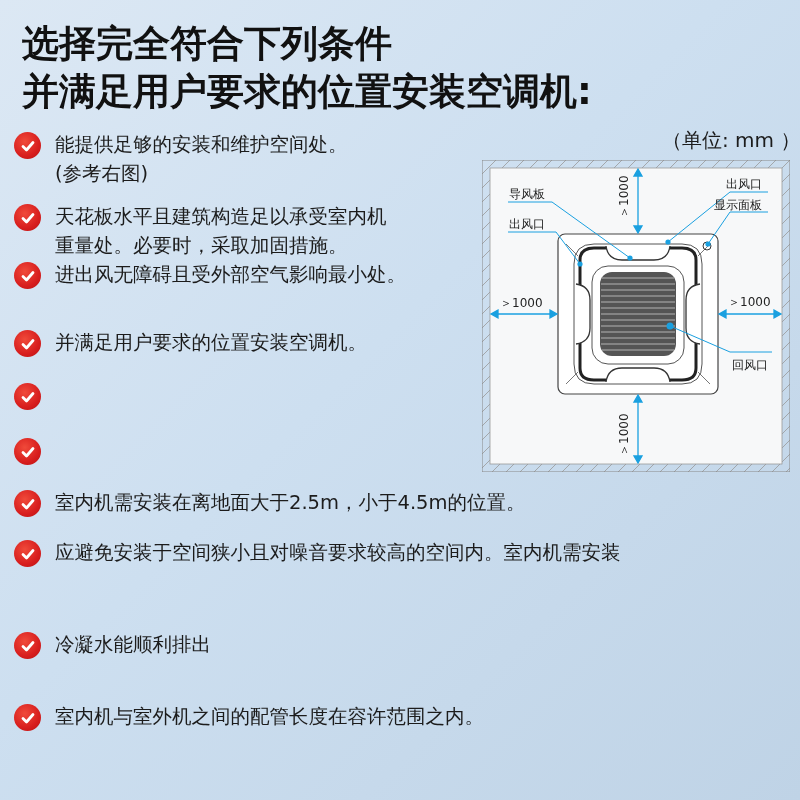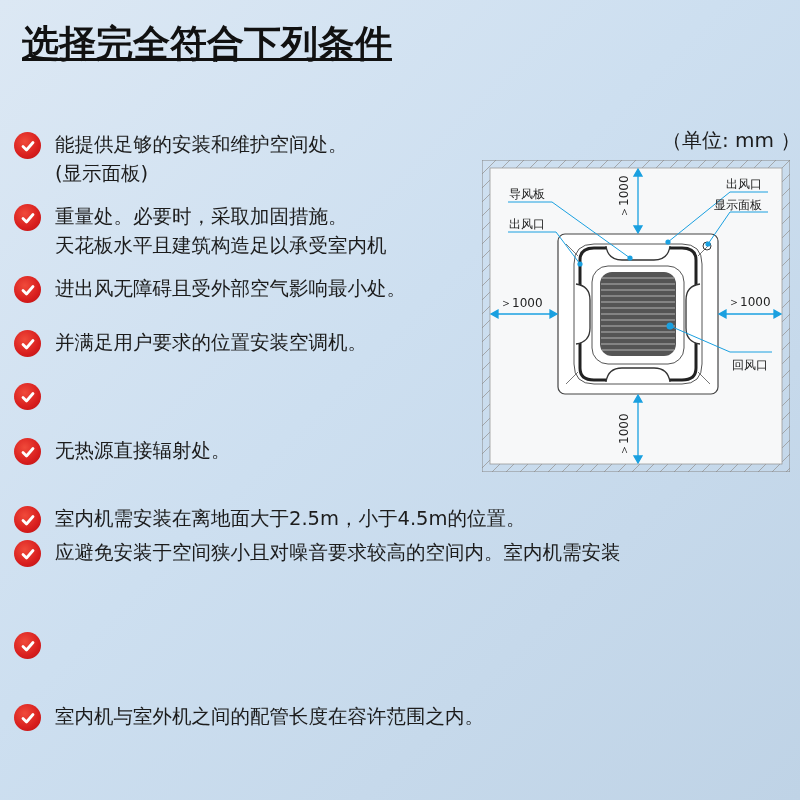--- a/index.html
+++ b/index.html
@@ -7,21 +7,21 @@
     width:800px; height:800px; overflow:hidden; position:relative;
     background: linear-gradient(135deg, #dce8f4 0%, #cddff0 45%, #bfd3e6 100%);
     font-family: "DejaVu Sans", "Liberation Sans", sans-serif;
     color:#1a1a1a;
   }
   .title {
     position:absolute; left:22px; top:20px;
     font-size:37px; font-weight:bold; line-height:48px; letter-spacing:0px;
     color:#111;
   }
-  .title div { white-space:nowrap;text-decoration:underline; }
+  .title div { white-space:nowrap; }
   .item {
     position:absolute; left:14px; display:flex; align-items:flex-start;
   }
   .check {
     width:27px; height:27px; border-radius:50%;
     background: radial-gradient(circle at 40% 35%, #f04a3a 0%, #d81e1e 60%, #b81010 100%);
     flex:0 0 auto; display:flex; align-items:center; justify-content:center;
     margin-top:2px;
   }
   .check svg { width:16px; height:16px; }
@@ -35,47 +35,48 @@
     white-space:nowrap;
   }
   .diagram { position:absolute; left:482px; top:160px; width:308px; height:312px; }
   .lbl { font-size:12px; fill:#222; }
 </style>
 </head>
 <body>
 
 <div class="title">
   <div>选择完全符合下列条件</div>
+  <div>并满足用户要求的位置安装空调机:</div>
 </div>
 
 <div class="item" style="top:130px">
   <span class="check">
       <svg viewBox="0 0 16 16">
         <path d="M3 8.5 L6.5 12 L13 4.5" stroke="#fff" stroke-width="2.8" fill="none" stroke-linecap="round" stroke-linejoin="round"></path>
       </svg>
     </span>
   <div class="item-text">
     <div>能提供足够的安装和维护空间处。</div>
-    <div>(显示面板)</div>
+    <div>(参考右图)</div>
   </div>
 </div>
 
 <div class="item" style="top:202px">
   <span class="check">
       <svg viewBox="0 0 16 16">
         <path d="M3 8.5 L6.5 12 L13 4.5" stroke="#fff" stroke-width="2.8" fill="none" stroke-linecap="round" stroke-linejoin="round"></path>
       </svg>
     </span>
   <div class="item-text">
+    <div>天花板水平且建筑构造足以承受室内机</div>
     <div>重量处。必要时，采取加固措施。</div>
-    <div>天花板水平且建筑构造足以承受室内机</div>
-  </div>
-</div>
-
-<div class="item" style="top:274px">
+  </div>
+</div>
+
+<div class="item" style="top:260px">
   <span class="check">
       <svg viewBox="0 0 16 16">
         <path d="M3 8.5 L6.5 12 L13 4.5" stroke="#fff" stroke-width="2.8" fill="none" stroke-linecap="round" stroke-linejoin="round"></path>
       </svg>
     </span>
   <div class="item-text">
     <div>进出风无障碍且受外部空气影响最小处。</div>
   </div>
 </div>
 
@@ -97,26 +98,23 @@
       </svg>
     </span>
 </div>
 
 <div class="item" style="top:436px">
   <span class="check">
       <svg viewBox="0 0 16 16">
         <path d="M3 8.5 L6.5 12 L13 4.5" stroke="#fff" stroke-width="2.8" fill="none" stroke-linecap="round" stroke-linejoin="round"></path>
       </svg>
     </span>
-  <div class="item-text">
-    <div>无热源直接辐射处。</div>
-  </div>
-</div>
-
-<div class="item" style="top:504px">
+</div>
+
+<div class="item" style="top:488px">
   <span class="check">
       <svg viewBox="0 0 16 16">
         <path d="M3 8.5 L6.5 12 L13 4.5" stroke="#fff" stroke-width="2.8" fill="none" stroke-linecap="round" stroke-linejoin="round"></path>
       </svg>
     </span>
   <div class="item-text">
     <div>室内机需安装在离地面大于2.5m，小于4.5m的位置。</div>
   </div>
 </div>
 
@@ -130,20 +128,23 @@
     <div>应避免安装于空间狭小且对噪音要求较高的空间内。室内机需安装</div>
   </div>
 </div>
 
 <div class="item" style="top:630px">
   <span class="check">
       <svg viewBox="0 0 16 16">
         <path d="M3 8.5 L6.5 12 L13 4.5" stroke="#fff" stroke-width="2.8" fill="none" stroke-linecap="round" stroke-linejoin="round"></path>
       </svg>
     </span>
+  <div class="item-text">
+    <div>冷凝水能顺利排出</div>
+  </div>
 </div>
 
 <div class="item" style="top:702px">
   <span class="check">
       <svg viewBox="0 0 16 16">
         <path d="M3 8.5 L6.5 12 L13 4.5" stroke="#fff" stroke-width="2.8" fill="none" stroke-linecap="round" stroke-linejoin="round"></path>
       </svg>
     </span>
   <div class="item-text">
     <div>室内机与室外机之间的配管长度在容许范围之内。</div>

